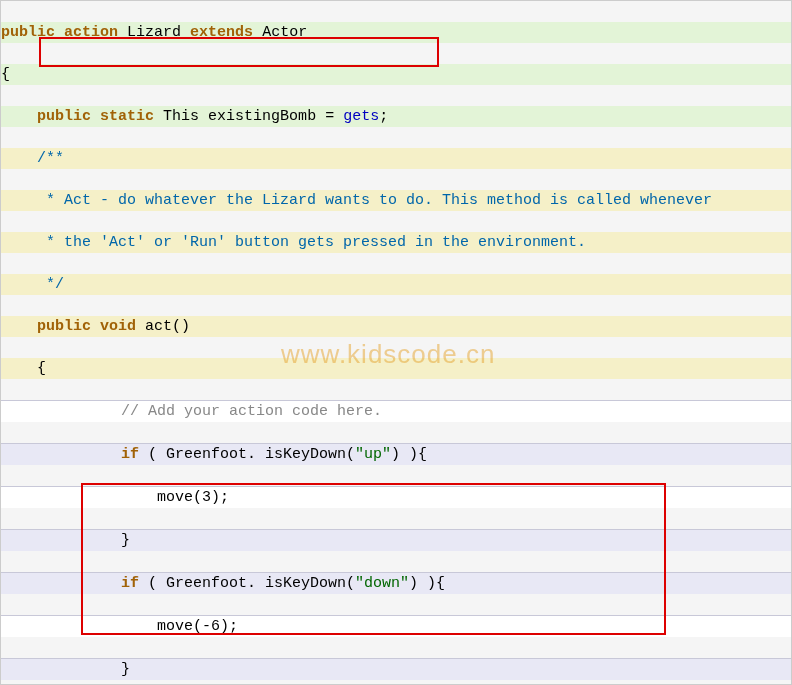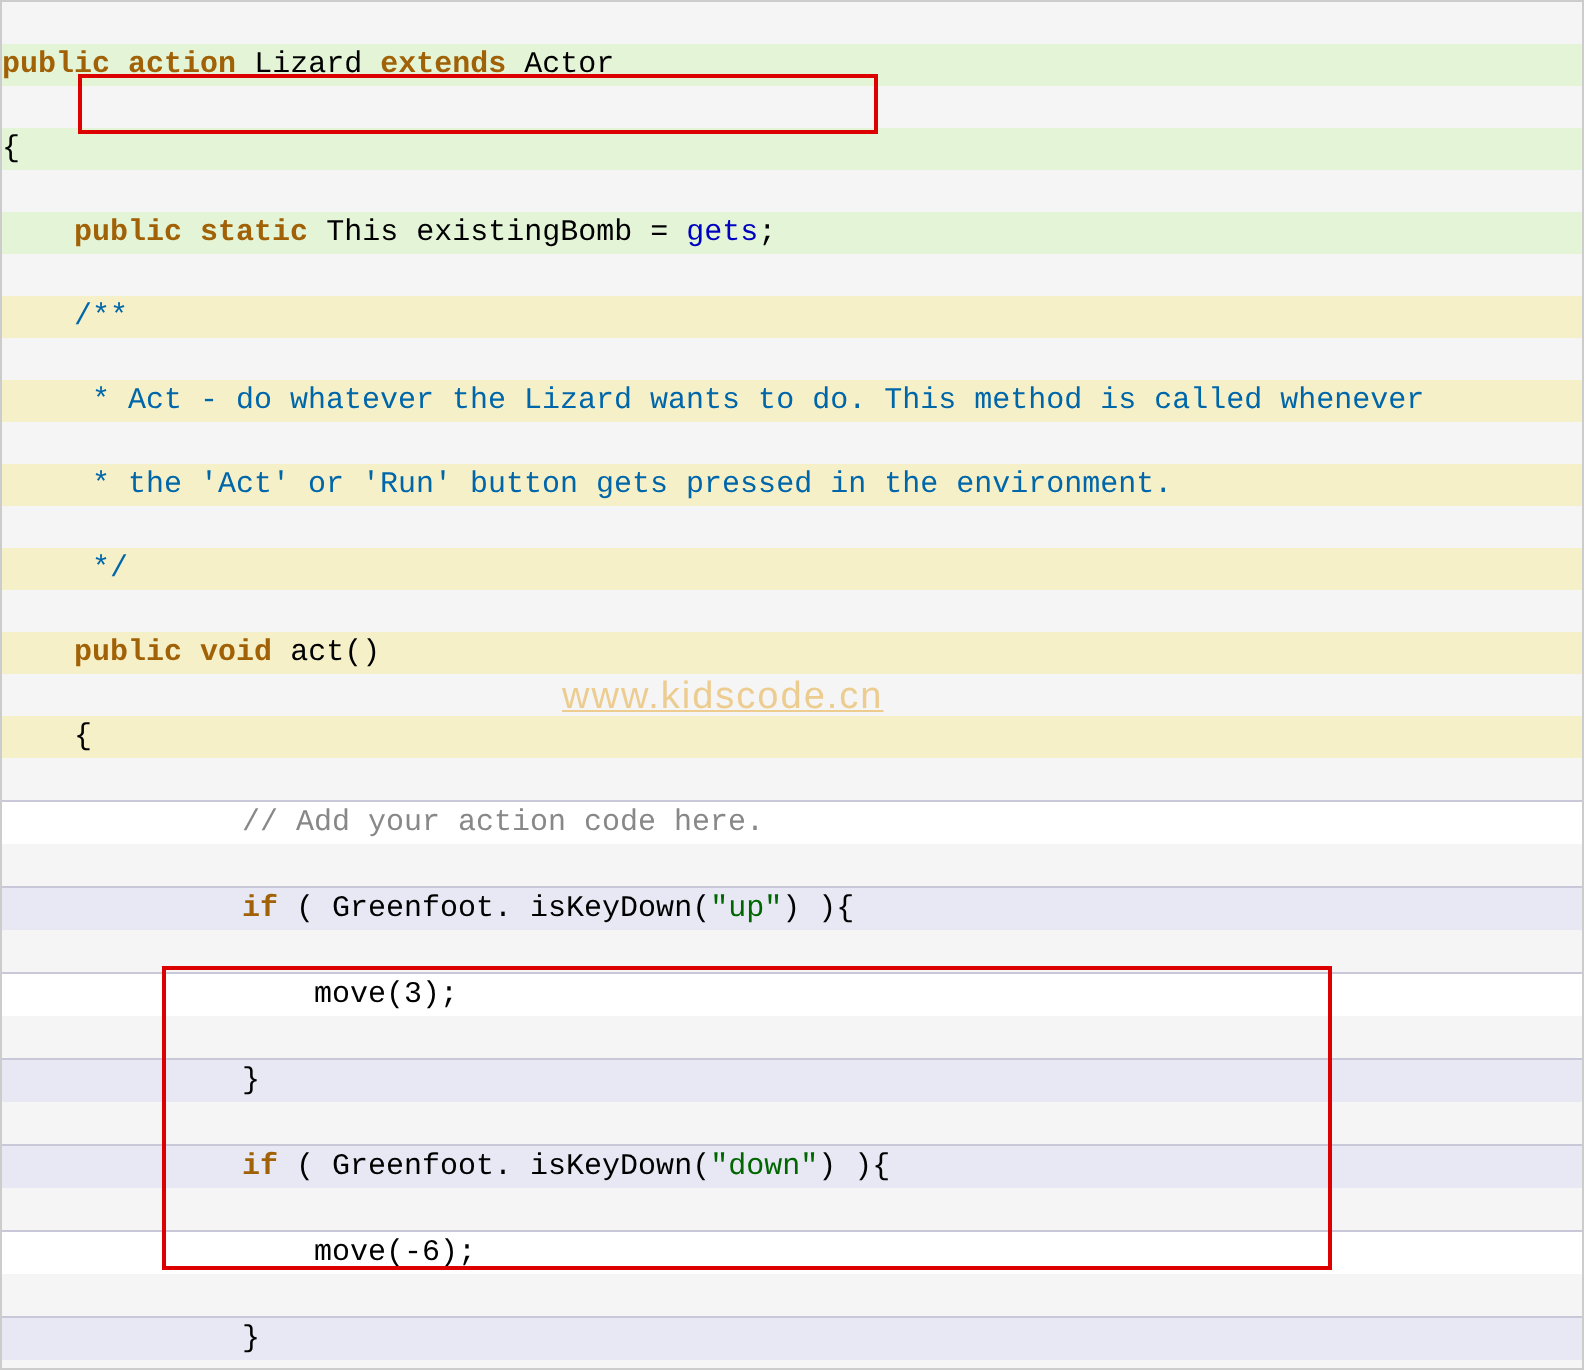--- a/index.html
+++ b/index.html
@@ -39,26 +39,25 @@
   .red-box {
     position: absolute;
     border: 2px solid #dd0000;
     pointer-events: none;
     z-index: 10;
   }
 
   .watermark {
     position: absolute;
     color: rgba(230, 170, 60, 0.55);
-    font-size: 19px;
+    font-size: 26px;
     font-family: Arial, sans-serif;
     pointer-events: none;
     z-index: 5;
     letter-spacing: 1px;
-    text-decoration: underline;
   }
 </style>
 </head>
 <body>
 
 <div class="code-container">
 <span class="line bg-green"><span class="kw">public</span><span class="plain"> </span><span class="kw">action</span><span class="plain"> </span><span class="plain">Lizard</span><span class="plain"> </span><span class="kw">extends</span><span class="plain"> </span><span class="plain">Actor</span></span>
 <span class="line bg-green"><span class="plain">{</span></span>
 <span class="line bg-green"><span class="plain">    </span><span class="kw">public</span><span class="plain"> </span><span class="kw">static</span><span class="plain"> </span><span class="plain">This</span><span class="plain"> </span><span class="plain">existingBomb =</span><span class="plain"> </span><span class="lit">gets</span><span class="plain">;</span></span>
 <span class="line bg-yellow"><span class="doc-comment">    /**</span></span>

